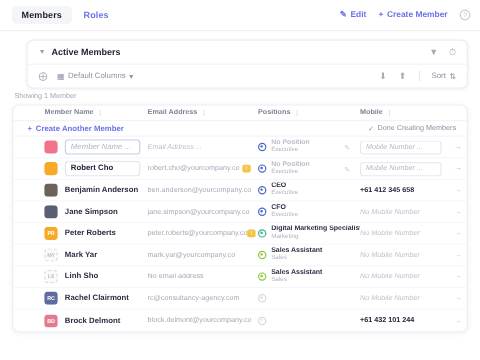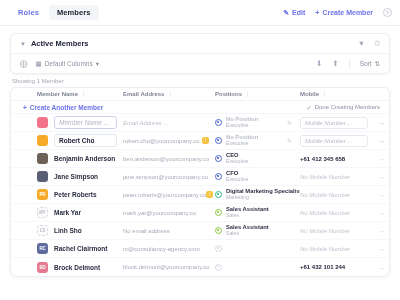--- a/index.html
+++ b/index.html
@@ -40,21 +40,21 @@
   .nav-action .gl { font-size: 7px; line-height: 1; }
   .nav-help {
     width: 9px; height: 9px; border-radius: 50%;
     border: 1px solid #c9ccd8;
     display: flex; align-items: center; justify-content: center;
     font-size: 5.5px; color: #b6b9c6; cursor: pointer;
   }
 
   
   .panel {
-    margin: 7px 10px 0 10px;
+    margin: 7px 10px 0 22px;
     background: #ffffff;
     border: 1px solid #eceef3;
     border-radius: 6px;
     box-shadow: 0 1px 3px rgba(20,20,40,.05);
     overflow: hidden;
     text-align: right;
   }
   .panel-head {
     height: 20px;
     display: flex; align-items: center;
@@ -221,22 +221,22 @@
     margin-left: auto; margin-right: 8px;
     color: #d9a98f; font-size: 7px; cursor: pointer; line-height:1;
   }
   .go-arrow.grey { color: #c9ccd6; }
 </style>
 </head>
 <body>
 
 <div class="topnav">
   <div class="nav-tabs">
+    <div class="nav-tab active">Members</div>
     <div class="nav-tab">Roles</div>
-    <div class="nav-tab active">Members</div>
   </div>
   <div class="nav-right">
     <div class="nav-action">
       <span class="gl">✎</span>
       <span>Edit</span>
     </div>
     <div class="nav-action">
       <span class="gl">+</span>
       <span>Create Member</span>
     </div>

